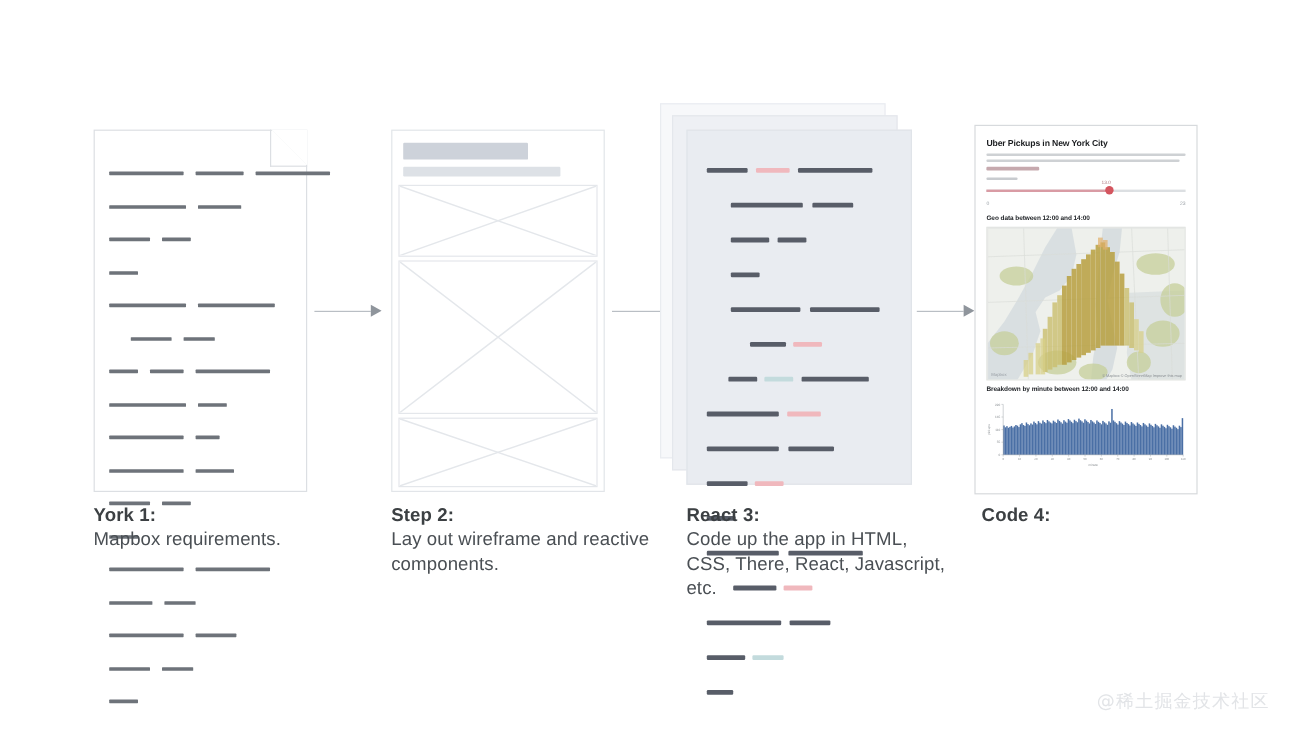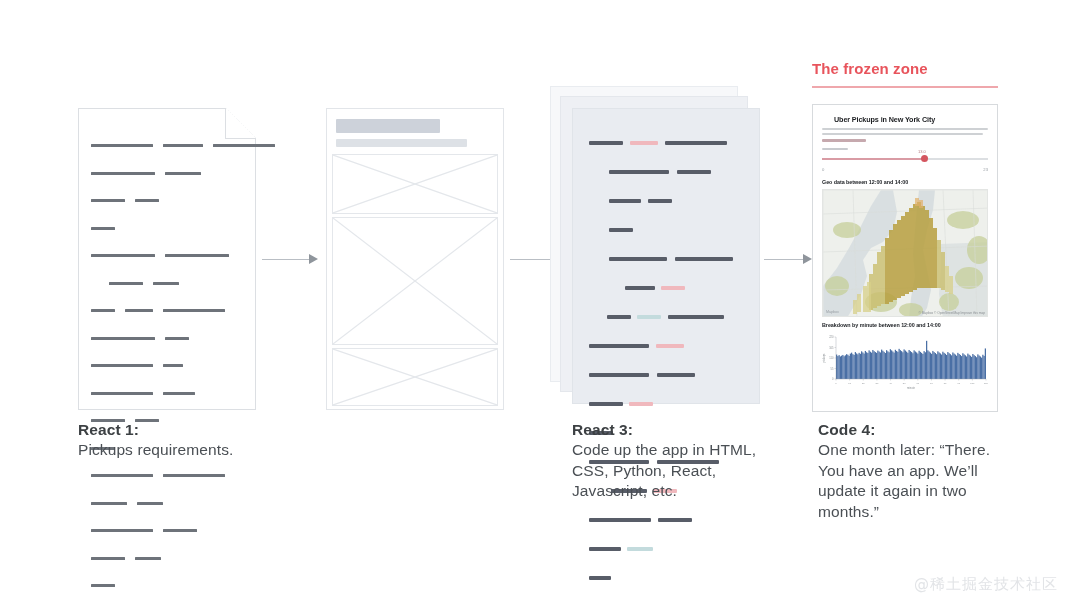--- a/index.html
+++ b/index.html
@@ -94,21 +94,21 @@
     margin-top:9px;height:2px;background:#efa7ac;width:186px;
   }
 
   .app{
     position:absolute;left:812px;top:104px;width:186px;height:308px;
     background:#ffffff;border:1px solid #d7dadd;box-sizing:border-box;
     padding:8px 9px;overflow:hidden;
   }
   .app-title{
     font-size:7.2px;font-weight:bold;color:#1b1d20;letter-spacing:-.1px;
-    margin:2px 0 4px 12px;
+    margin:2px 0 4px 0;
   }
   .blurline{height:2.4px;background:#c6c9cd;border-radius:1px;margin-bottom:2.6px;opacity:.85;}
   .applink{height:2.4px;width:44px;background:#c6a9ae;border-radius:1px;margin:4px 0 6px 0;}
   .slider-label{height:2px;width:26px;background:#c8cbcf;border-radius:1px;margin-bottom:5px;}
   .slider{position:relative;height:9px;margin-bottom:3px;}
   .slider .track{position:absolute;left:0;right:0;top:3px;height:2px;background:#dcdfe2;}
   .slider .fill{position:absolute;left:0;top:3px;height:2px;width:103px;background:#d99ba4;}
   .slider .knob{position:absolute;left:99px;top:0px;width:7px;height:7px;border-radius:50%;background:#d4555f;}
   .slider .val{position:absolute;left:96px;top:-6px;font-size:4px;color:#b0787f;}
   .slider-ends{position:relative;height:7px;font-size:4.2px;color:#9aa0a6;}
@@ -153,22 +153,22 @@
       <div class="drow"><span class="dline" style="width:24px"></span></div>
       <div class="drow"><span class="dline" style="width:62px"></span><span class="gap"></span><span class="dline" style="width:62px"></span></div>
       <div class="drow"><span class="dline" style="width:36px"></span><span class="gap"></span><span class="dline" style="width:26px"></span></div>
       <div class="drow"><span class="dline" style="width:62px"></span><span class="gap"></span><span class="dline" style="width:34px"></span></div>
       <div class="drow"><span class="dline" style="width:34px"></span><span class="gap"></span><span class="dline" style="width:26px"></span></div>
       <div class="drow"><span class="dline" style="width:24px"></span></div>
     </div>
   </div>
 
   <div class="caption" style="left:78px;top:420px;">
-    <div class="step-title">React 1:</div>
-    <div class="step-body">Pickups requirements.</div>
+    <div class="step-title">York 1:</div>
+    <div class="step-body">Mapbox requirements.</div>
   </div>
 
   <div class="arrow" style="left:262px;top:254px;width:56px;">
     <div class="shaft" style="width:47px;"></div>
     <div class="head" style="left:47px;"></div>
   </div>
 
   <div class="wire">
     <div class="bar b1"></div>
     <div class="bar b2"></div>
@@ -185,20 +185,24 @@
         </svg>
     </div>
     <div class="wbox w3">
       <svg viewBox="0 0 166 56" preserveAspectRatio="none">
           <line x1="0" y1="0" x2="166" y2="56" stroke="#e4e7eb" stroke-width="1.2"></line>
           <line x1="166" y1="0" x2="0" y2="56" stroke="#e4e7eb" stroke-width="1.2"></line>
         </svg>
     </div>
   </div>
 
+  <div class="caption" style="left:326px;top:420px;">
+    <div class="step-title">Step 2:</div>
+    <div class="step-body">Lay out wireframe and reactive components.</div>
+  </div>
 
   <div class="arrow" style="left:510px;top:254px;width:56px;">
     <div class="shaft" style="width:47px;"></div>
     <div class="head" style="left:47px;"></div>
   </div>
 
   <div class="codestack">
     <div class="sheet s1"></div>
     <div class="sheet s2"></div>
     <div class="sheet s3">
@@ -218,32 +222,28 @@
         <div class="crow" style="padding-left:22px"><span class="cline c-dark" style="width:36px"></span><span class="gap" style="width:6px"></span><span class="cline c-pink" style="width:24px"></span></div>
         <div class="crow"><span class="cline c-dark" style="width:62px"></span><span class="gap" style="width:7px"></span><span class="cline c-dark" style="width:34px"></span></div>
         <div class="crow"><span class="cline c-dark" style="width:32px"></span><span class="gap" style="width:6px"></span><span class="cline c-blue" style="width:26px"></span></div>
         <div class="crow"><span class="cline c-dark" style="width:22px"></span></div>
       </div>
     </div>
   </div>
 
   <div class="caption" style="left:572px;top:420px;width:220px;">
     <div class="step-title">React 3:</div>
-    <div class="step-body">Code up the app in HTML, CSS, Python, React, Javascript, etc.</div>
+    <div class="step-body">Code up the app in HTML, CSS, There, React, Javascript, etc.</div>
   </div>
 
   <div class="arrow" style="left:764px;top:254px;width:48px;">
     <div class="shaft" style="width:39px;"></div>
     <div class="head" style="left:39px;"></div>
   </div>
 
-  <div class="frozen-head">
-    <div class="ftitle">The frozen zone</div>
-    <div class="frule"></div>
-  </div>
 
   <div class="app">
     <div class="app-title">Uber Pickups in New York City</div>
 
     <div>
       <div class="blurline" style="width:100%"></div>
       <div class="blurline" style="width:97%"></div>
     </div>
 
     <div class="applink"></div>
@@ -493,17 +493,16 @@
           <line y1="46" y2="47.5" x1="164" x2="164" stroke="#9aa0a6" stroke-width=".35"></line>
           <text x="164" y="50.6" text-anchor="middle" font-size="2.4" fill="#8a8f93">110</text>
           <text x="89" y="55.5" text-anchor="middle" font-size="2.6" fill="#8a8f93">minute</text>
           <text x="3" y="25" text-anchor="middle" font-size="2.6" fill="#8a8f93" transform="rotate(-90 3 25)">pickups</text>
         </svg>
     </div>
   </div>
 
   <div class="caption" style="left:818px;top:420px;width:200px;">
     <div class="step-title">Code 4:</div>
-    <div class="step-body">One month later: “There. You have an app. We’ll update it again in two months.”</div>
   </div>
 
   <div class="watermark">@稀土掘金技术社区</div>
 </div>
 
 </body></html>

